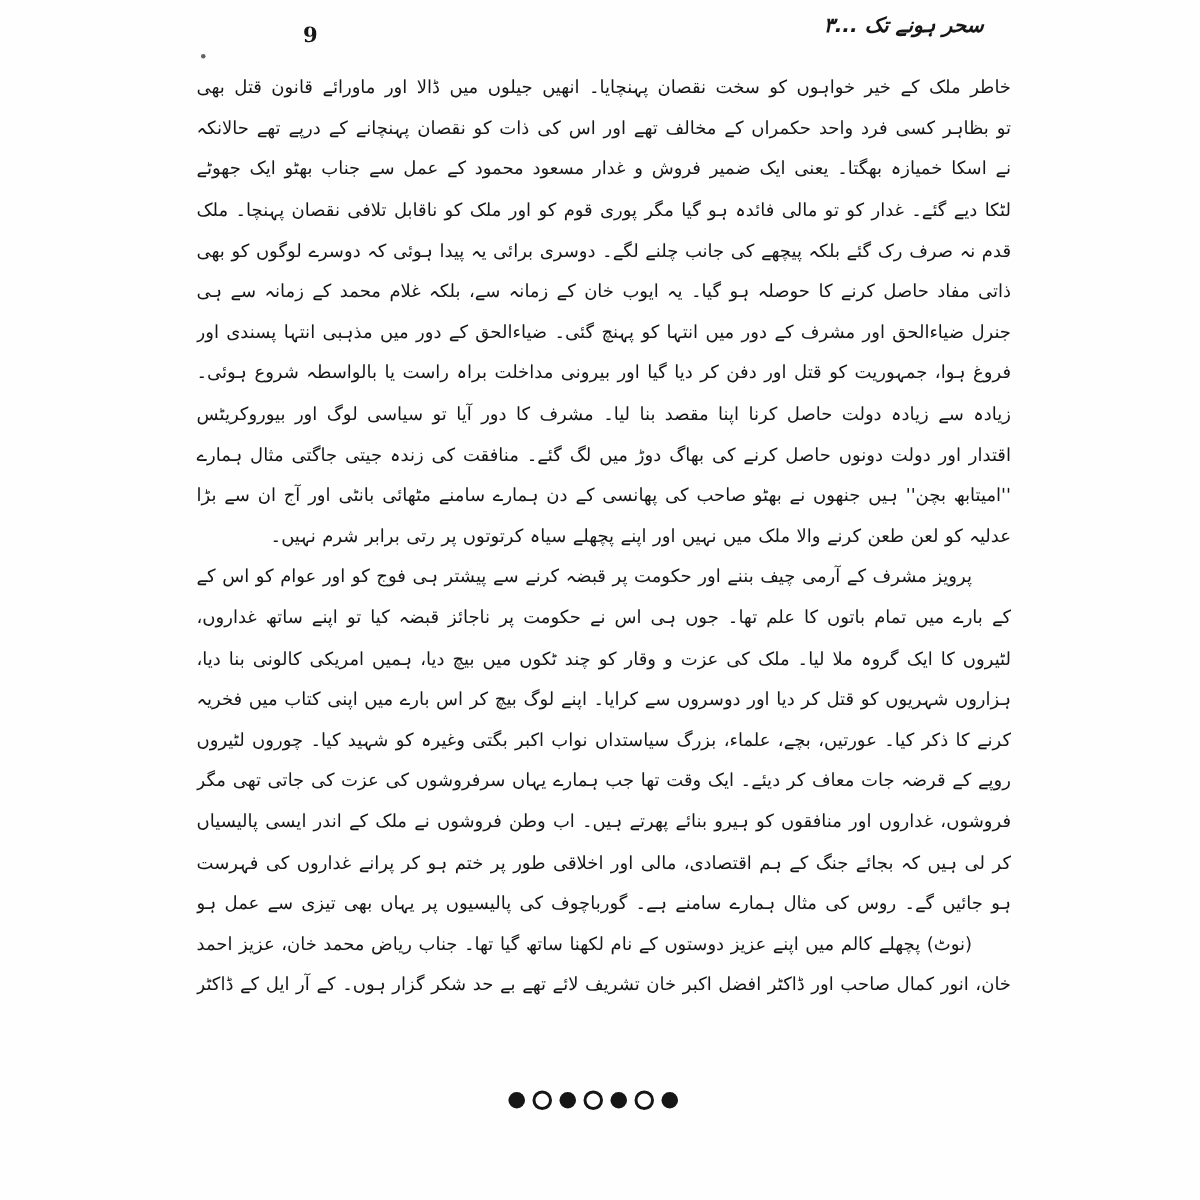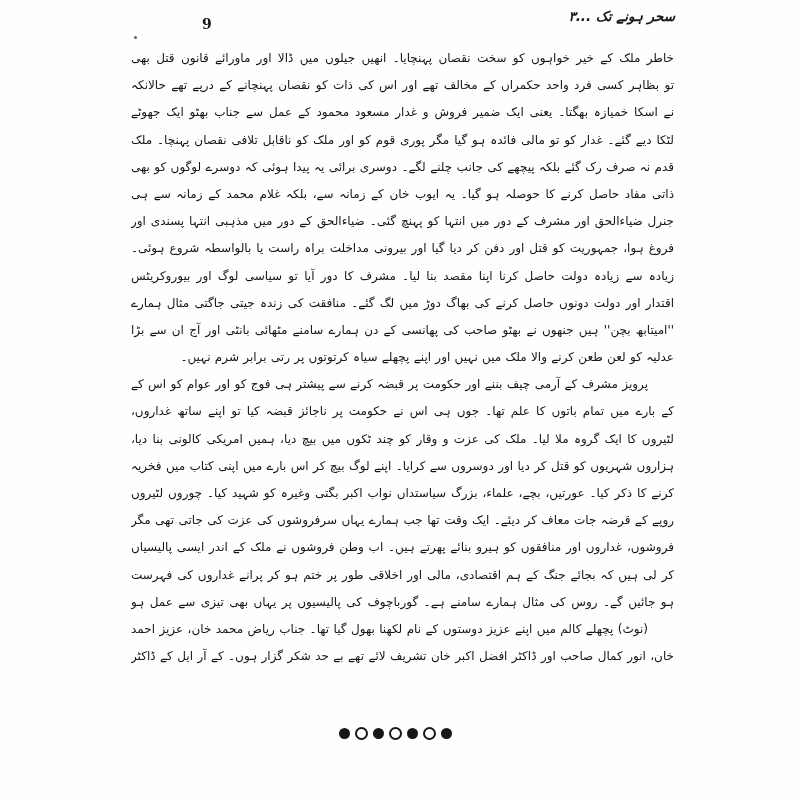--- a/index.html
+++ b/index.html
@@ -6,21 +6,21 @@
   html,body { margin:0; padding:0; }
   .page {
     position:relative; width:800px; height:800px;
     background:var(--paper);
     color:var(--ink);
     font-family:"DejaVu Sans", sans-serif;
     overflow:hidden;
   }
   .running-title {
     position:absolute; top:8px; left:530px; width:145px;
-    direction:rtl; text-align:right;
+    direction:rtl; text-align:center;
     font-size:13.5px; font-weight:bold; font-style:italic;
     white-space:nowrap;
   }
   .page-number {
     position:absolute; top:16px; left:202px;
     font-family:"DejaVu Serif", serif;
     font-size:14px; font-weight:bold;
   }
   .speck {
     position:absolute; top:36px; left:134px;
@@ -75,21 +75,21 @@
       <div class="text-line para-end">عدلیہ کو لعن طعن کرنے والا ملک میں نہیں اور اپنے پچھلے سیاہ کرتوتوں پر رتی برابر شرم نہیں۔</div>
       <div class="text-line indent-first">پرویز مشرف کے آرمی چیف بننے اور حکومت پر قبضہ کرنے سے پیشتر ہی فوج کو اور عوام کو اس کے کردار</div>
       <div class="text-line">کے بارے میں تمام باتوں کا علم تھا۔ جوں ہی اس نے حکومت پر ناجائز قبضہ کیا تو اپنے ساتھ غداروں، چوروں،</div>
       <div class="text-line">لٹیروں کا ایک گروہ ملا لیا۔ ملک کی عزت و وقار کو چند ٹکوں میں بیچ دیا، ہمیں امریکی کالونی بنا دیا، اپنے ہی</div>
       <div class="text-line">ہزاروں شہریوں کو قتل کر دیا اور دوسروں سے کرایا۔ اپنے لوگ بیچ کر اس بارے میں اپنی کتاب میں فخریہ اس کی رقم وصول</div>
       <div class="text-line">کرنے کا ذکر کیا۔ عورتیں، بچے، علماء، بزرگ سیاستداں نواب اکبر بگتی وغیرہ کو شہید کیا۔ چوروں لٹیروں کے اربوں</div>
       <div class="text-line">روپے کے قرضہ جات معاف کر دیئے۔ ایک وقت تھا جب ہمارے یہاں سرفروشوں کی عزت کی جاتی تھی مگر اب ہم ضمیر</div>
       <div class="text-line">فروشوں، غداروں اور منافقوں کو ہیرو بنائے پھرتے ہیں۔ اب وطن فروشوں نے ملک کے اندر ایسی پالیسیاں اختیار</div>
       <div class="text-line">کر لی ہیں کہ بجائے جنگ کے ہم اقتصادی، مالی اور اخلاقی طور پر ختم ہو کر پرانے غداروں کی فہرست میں شامل</div>
       <div class="text-line para-end">ہو جائیں گے۔ روس کی مثال ہمارے سامنے ہے۔ گورباچوف کی پالیسیوں پر یہاں بھی تیزی سے عمل ہو رہا ہے۔</div>
-      <div class="text-line indent-first">(نوٹ) پچھلے کالم میں اپنے عزیز دوستوں کے نام لکھنا بھول گیا تھا۔ جناب ریاض محمد خان، عزیز احمد</div>
+      <div class="text-line indent-first">(نوٹ) پچھلے کالم میں اپنے عزیز دوستوں کے نام لکھنا ساتھ گیا تھا۔ جناب ریاض محمد خان، عزیز احمد</div>
       <div class="text-line">خان، انور کمال صاحب اور ڈاکٹر افضل اکبر خان تشریف لائے تھے بے حد شکر گزار ہوں۔ کے آر ایل کے ڈاکٹر نور</div>
     </div>
 
   <div class="footer-dots">
       <span class="dot filled"></span>
       <span class="dot hollow"></span>
       <span class="dot filled"></span>
       <span class="dot hollow"></span>
       <span class="dot filled"></span>
       <span class="dot hollow"></span>

